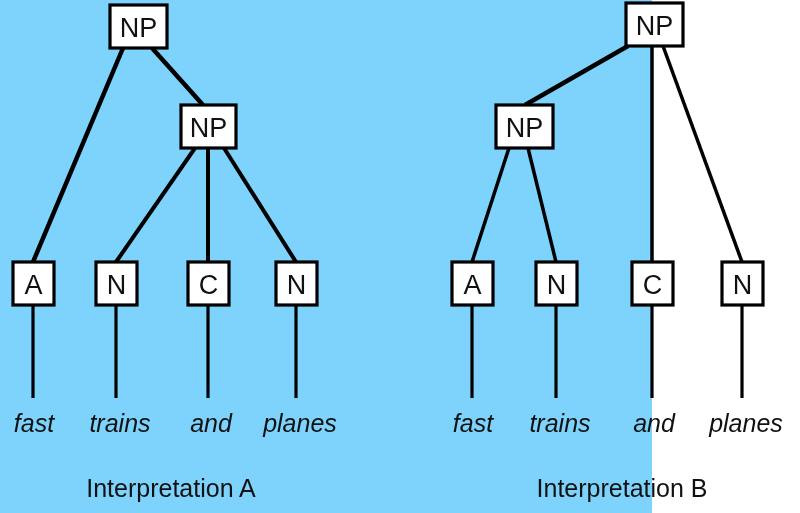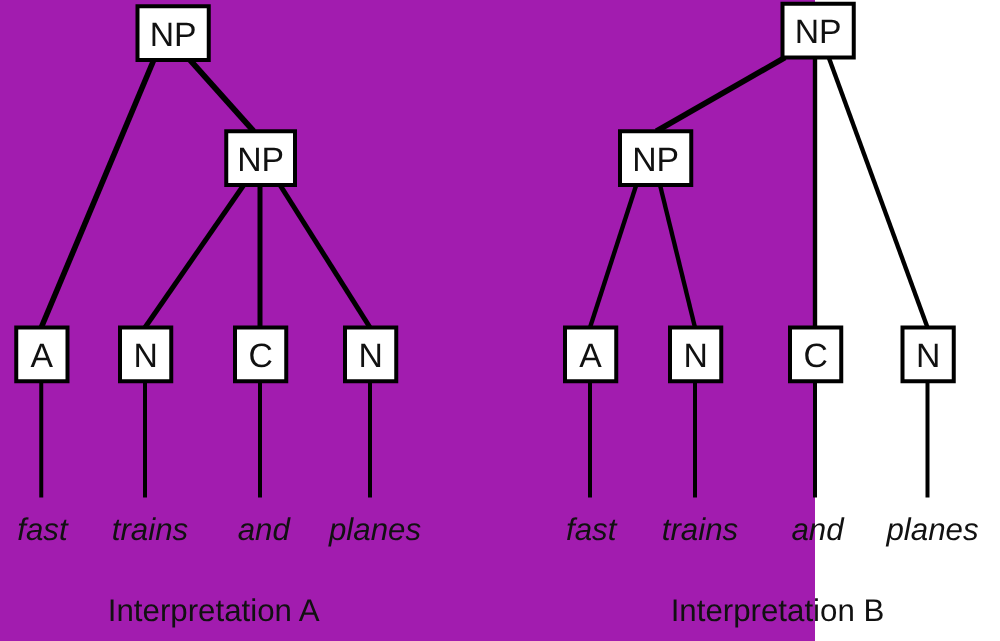--- a/index.html
+++ b/index.html
@@ -10,21 +10,21 @@
   body {
     width: 800px;
     height: 513px;
     font-family: "Liberation Sans", sans-serif;
     overflow: hidden;
   }
   #figure {
     position: relative;
     width: 652px;
     height: 513px;
-    background: #a21caf;
+    background: #7dd3fc;
   }
   svg.tree-canvas {
     position: absolute;
     top: 0;
     left: 0;
     width: 800px;
     height: 513px;
   }
   .edge {
     stroke: #000000;

